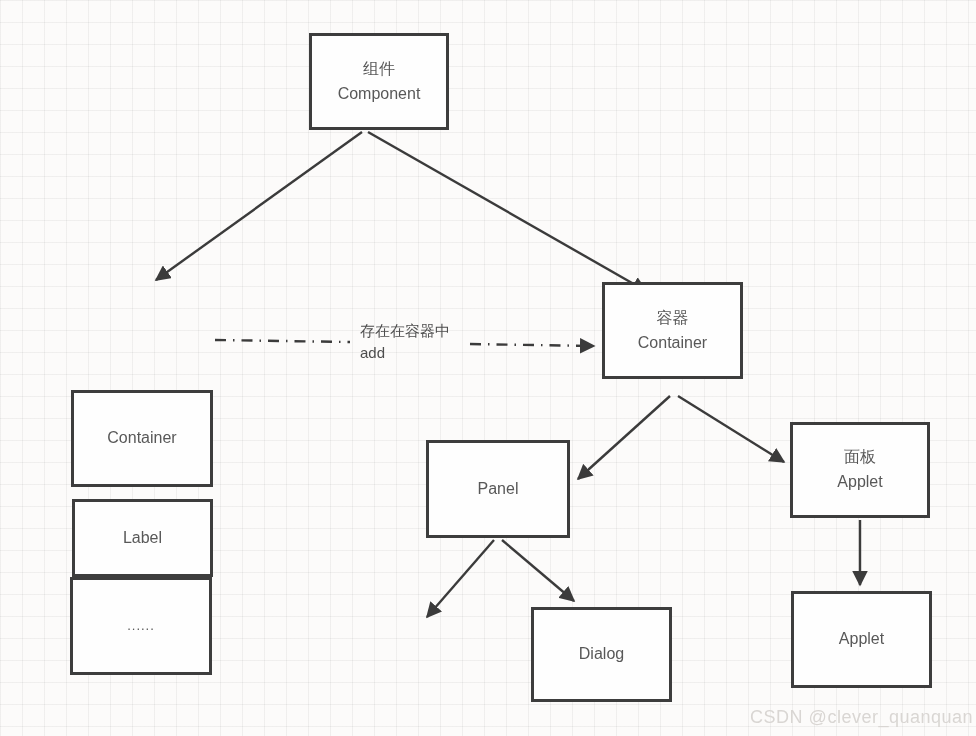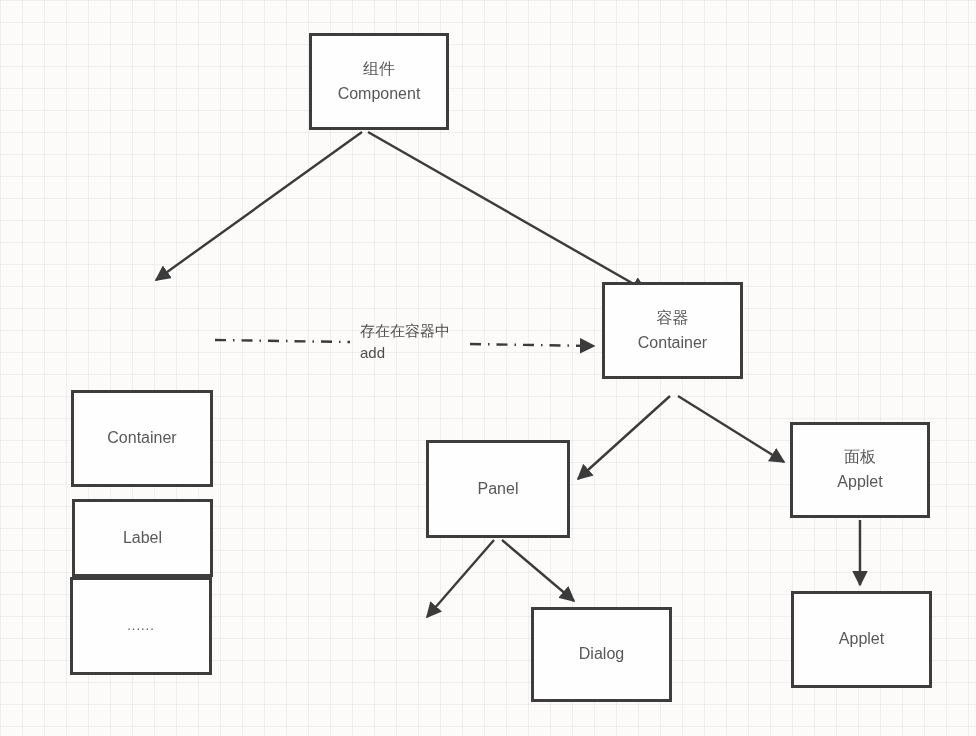--- a/index.html
+++ b/index.html
@@ -78,13 +78,14 @@
 Container</div>
   <div class="box node-window">Panel</div>
   <div class="box node-panel">面板
 Applet</div>
   <div class="box node-dialog">Dialog</div>
   <div class="box node-applet">Applet</div>
 
   <div class="edge-label">存在在容器中
 add</div>
 
+  <div class="watermark">CSDN @clever_quanquan</div>
 </div>
 
 </body></html>

